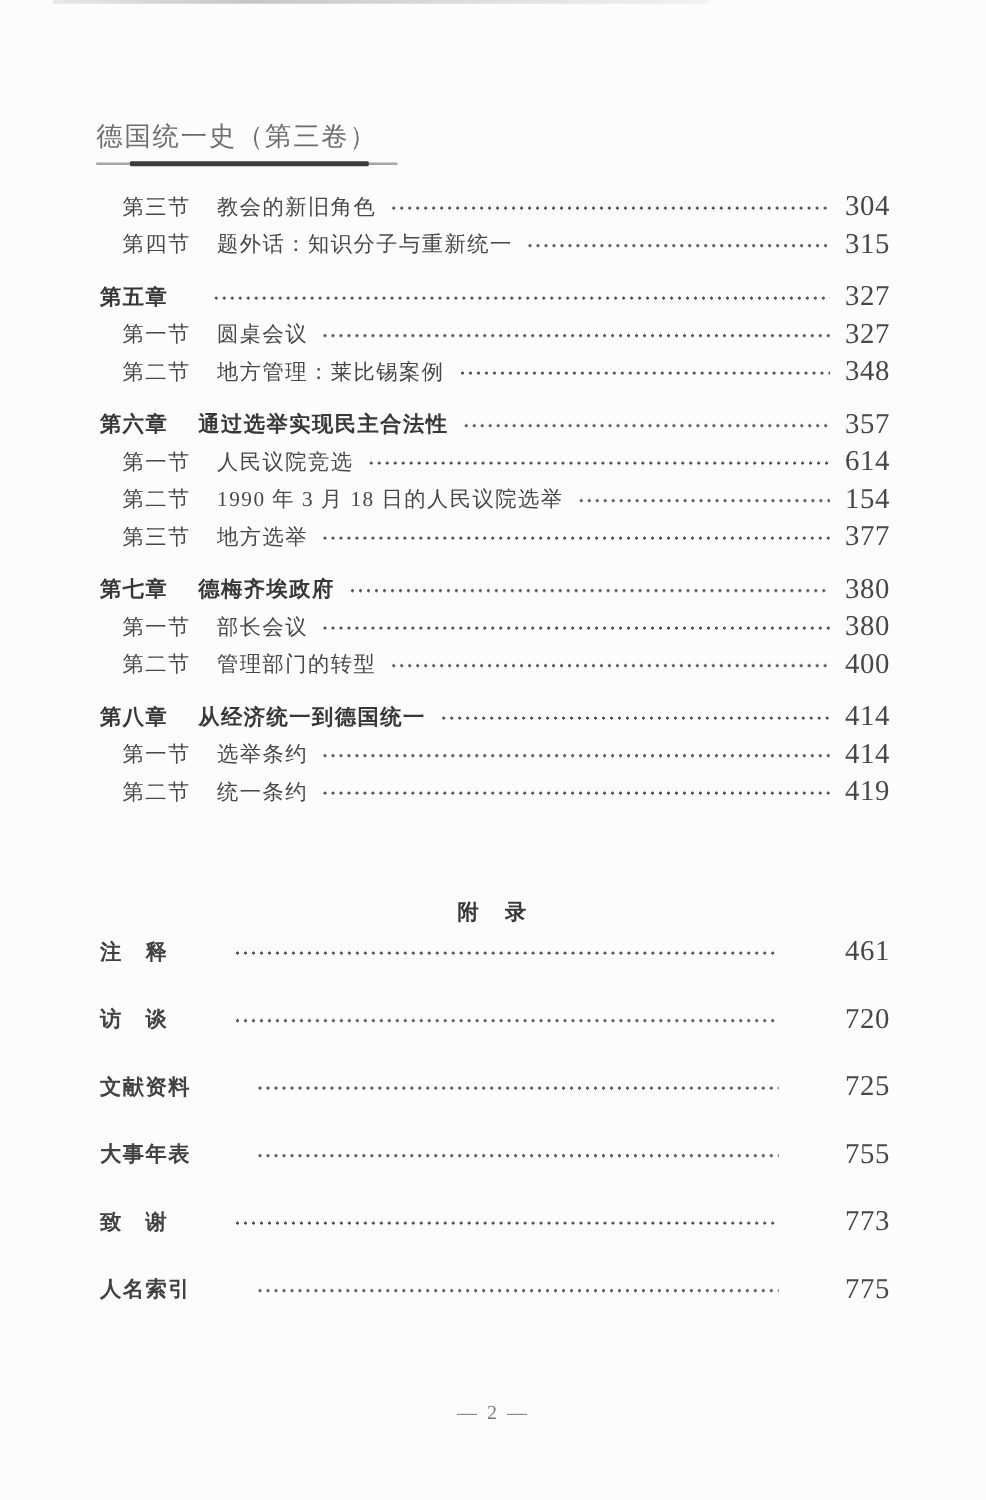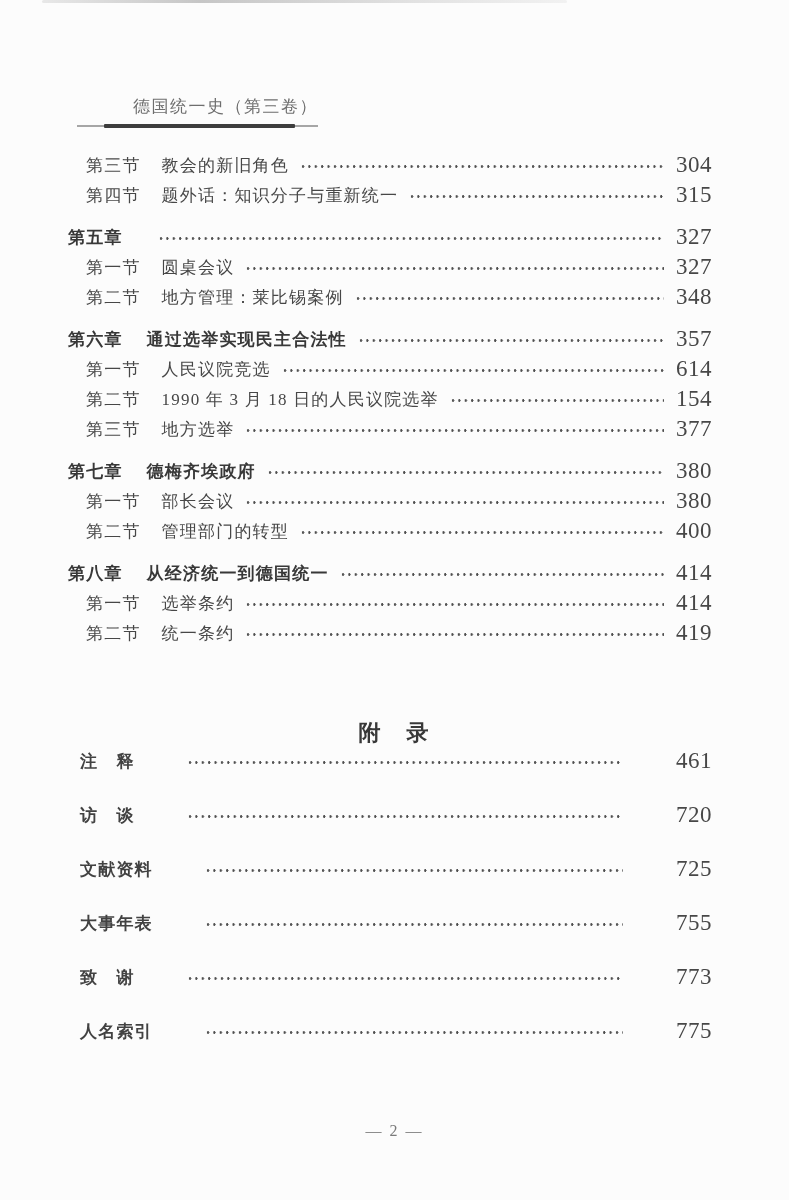--- a/index.html
+++ b/index.html
@@ -29,39 +29,39 @@
     background:linear-gradient(to right,
       rgba(140,140,140,.18), rgba(110,110,110,.38) 30%,
       rgba(130,130,130,.22) 70%, rgba(150,150,150,.10));
     border-radius:2px;
   }
   
   .running-header{
     position:absolute;left:77px;top:95px;width:241px;
   }
   .header-title{
-    text-align:right;
-    font-size:17px;
+    text-align:left;
+    font-size:21px;
     letter-spacing:1.5px;
     color:var(--ink-light);
     white-space:nowrap;
   }
   .header-rule{position:relative;height:6px;margin-top:5px;}
   .rule-thin{
     position:absolute;left:0;right:0;top:2px;height:1.5px;
     background:var(--rule-light);
   }
   .rule-thick{
     position:absolute;left:27px;width:191px;top:1px;height:4px;
     background:var(--rule-dark);
     border-radius:1px;
   }
   
   .toc{
-    position:absolute;left:68px;right:77px;top:150px;
+    position:absolute;left:80px;right:77px;top:150px;
   }
   .toc-row{
     display:flex;align-items:center;
     height:30px;
     font-size:17px;
     color:var(--ink);
     letter-spacing:1.2px;
     white-space:nowrap;
   }
   .toc-row.chapter{
@@ -87,21 +87,21 @@
     min-width:38px;text-align:right;
     font-size:23px;
     letter-spacing:.5px;
     color:var(--ink);
     font-weight:normal;
   }
   
   .appendix-heading{
     position:absolute;left:0;top:718px;width:100%;
     text-align:center;
-    font-size:22px;font-weight:bold;
+    font-size:17px;font-weight:bold;
     letter-spacing:2px;
     color:var(--ink-bold);
   }
   .appendix-list{
     position:absolute;left:80px;right:77px;top:746px;
   }
   .appendix-list .toc-row{margin-bottom:24px;gap:41px;}
   .appendix-list .entry-title{font-weight:bold;color:#424242;}
   
   .page-footer{

